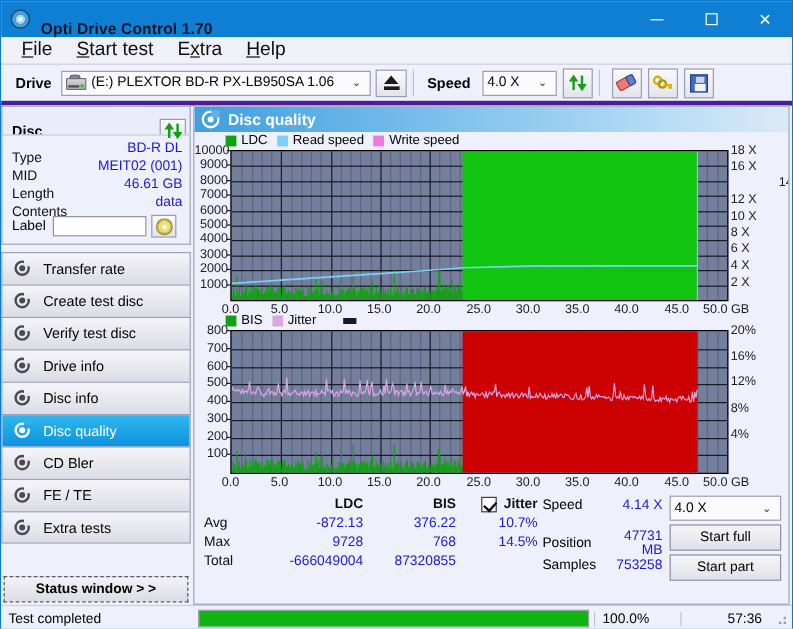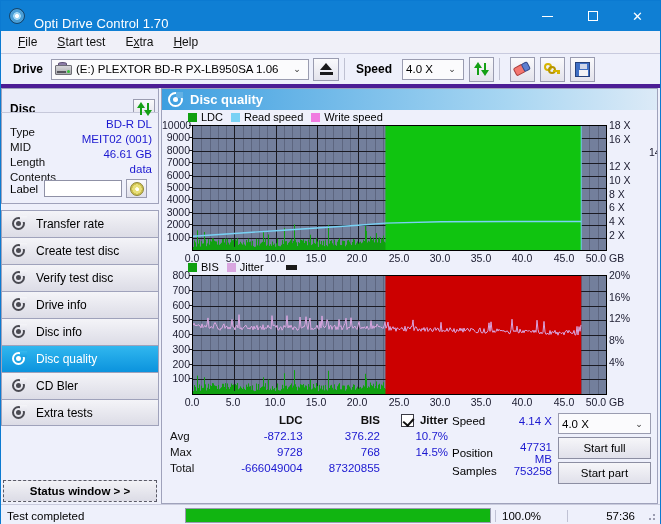--- a/index.html
+++ b/index.html
@@ -14,30 +14,30 @@
        border:1px solid #0b7ad1;background:#eef0fb;}
 
   
   .titlebar{height:30px;background:#0f7fd4;display:flex;align-items:center;
             padding:0 0 0 8px;box-sizing:border-box;}
   .title-icon{width:18px;height:18px;margin-right:7px;position:relative;flex:0 0 auto;}
   .title-icon .disc{position:absolute;left:0;top:1px;width:16px;height:16px;border-radius:50%;
       background:radial-gradient(circle at 50% 50%, #ffffff 0 16%, #9fd7f5 17% 38%, #4a9ed6 39% 70%, #2b6ea8 71% 100%);
       border:1px solid #15456b;box-sizing:border-box;}
   .title-icon .dot{position:absolute;left:6px;top:7px;width:4px;height:4px;border-radius:50%;background:#fff;}
-  .title-text{color:#ffffff;font-size:13px;font-weight:400;letter-spacing:.1px;margin-top:14px;}
+  .title-text{color:#0f172a;font-size:13px;font-weight:700;letter-spacing:.1px;margin-top:14px;}
   .wbtns{margin-left:auto;display:flex;height:30px;}
   .wbtn{width:45px;height:30px;display:flex;align-items:center;justify-content:center;color:#fff;font-size:13px;}
   .wbtn .min{width:11px;height:1px;background:#fff;display:block;}
   .wbtn .max{width:10px;height:10px;border:1px solid #fff;box-sizing:border-box;display:block;}
 
   
   .menubar{height:22px;background:#f0f0f8;border-bottom:1px solid #c8cade;
            display:flex;align-items:center;padding-left:8px;gap:2px;}
-  .menu-item{padding:2px 9px;font-size:12px;color:#101010;}
+  .menu-item{padding:2px 9px;font-size:16px;color:#101010;}
   .menu-item u{text-decoration:underline;}
 
   
   .toolbar{height:34px;background:#eef0fb;display:flex;align-items:center;
            padding:0 6px;box-sizing:border-box;border-bottom:4px solid #4c1d95;}
   .tb-label{font-size:12px;font-weight:bold;margin:0 8px 0 6px;}
   .combo{height:21px;background:#fbfbfd;border:1px solid #9a9cb0;display:flex;
          align-items:center;box-sizing:border-box;font-size:11.5px;padding:0 3px;}
   .combo .cv{flex:1;white-space:nowrap;overflow:hidden;}
   .combo .arrow{width:16px;text-align:center;color:#333;font-size:9px;}
@@ -156,21 +156,21 @@
   .sr-row{display:flex;height:18px;align-items:center;}
   .sr-k{width:54px;}
   .sr-v{flex:1;text-align:right;color:#1b18d0;padding-right:6px;}
   .sr-right{flex:1;display:flex;flex-direction:column;gap:3px;padding-top:1px;}
   .sbtn{height:22px;border:1px solid #8c8ea2;background:linear-gradient(#f6f6f9,#e0e0ea);
         display:flex;align-items:center;justify-content:center;font-size:11.5px;box-sizing:border-box;}
 
   
   .statusbar{height:22px;background:#eef0fb;border-top:1px solid #c9cbdd;display:flex;align-items:center;
              font-size:11.5px;box-sizing:border-box;}
-  .sb-txt{width:184px;padding-left:6px;box-sizing:border-box;}
+  .sb-txt{width:164px;padding-left:6px;box-sizing:border-box;}
   .sb-prog{flex:1;height:15px;background:#fff;border:1px solid #9a9cb0;box-sizing:border-box;position:relative;margin-right:4px;}
   .sb-prog .fill{position:absolute;left:0;top:0;bottom:0;background:#11b511;}
   .sb-pct{width:72px;border-left:1px solid #c0c2d4;padding-left:6px;box-sizing:border-box;}
   .sb-time{width:78px;text-align:right;padding-right:10px;border-left:1px solid #c0c2d4;box-sizing:border-box;}
   .grip{width:12px;height:12px;position:relative;margin-right:3px;}
   .grip i{position:absolute;width:2px;height:2px;background:#9a9cb0;}
 </style>
 </head>
 <body>
 
@@ -342,20 +342,28 @@
             </span>
           <span>Disc quality</span>
         </div>
         <div class="nav">
           <span class="ic">
               <i class="ring"></i>
               <i class="cut"></i>
               <i class="dt"></i>
             </span>
           <span>CD Bler</span>
+        </div>
+        <div class="nav">
+          <span class="ic">
+              <i class="ring"></i>
+              <i class="cut"></i>
+              <i class="dt"></i>
+            </span>
+          <span>FE / TE</span>
         </div>
         <div class="nav">
           <span class="ic">
               <i class="ring"></i>
               <i class="cut"></i>
               <i class="dt"></i>
             </span>
           <span>Extra tests</span>
         </div>
       </div>

